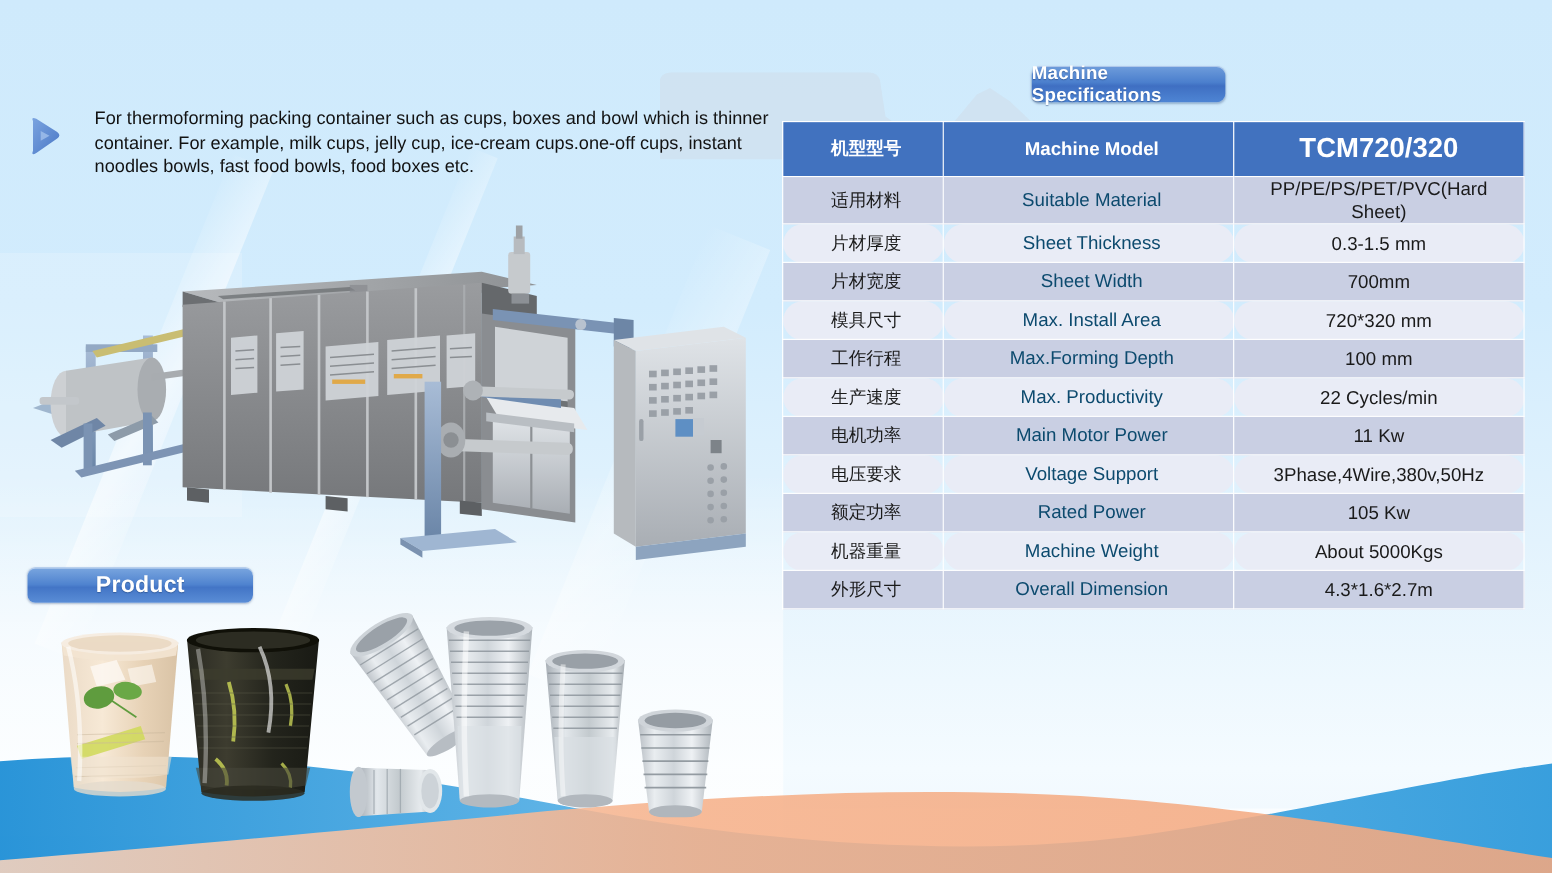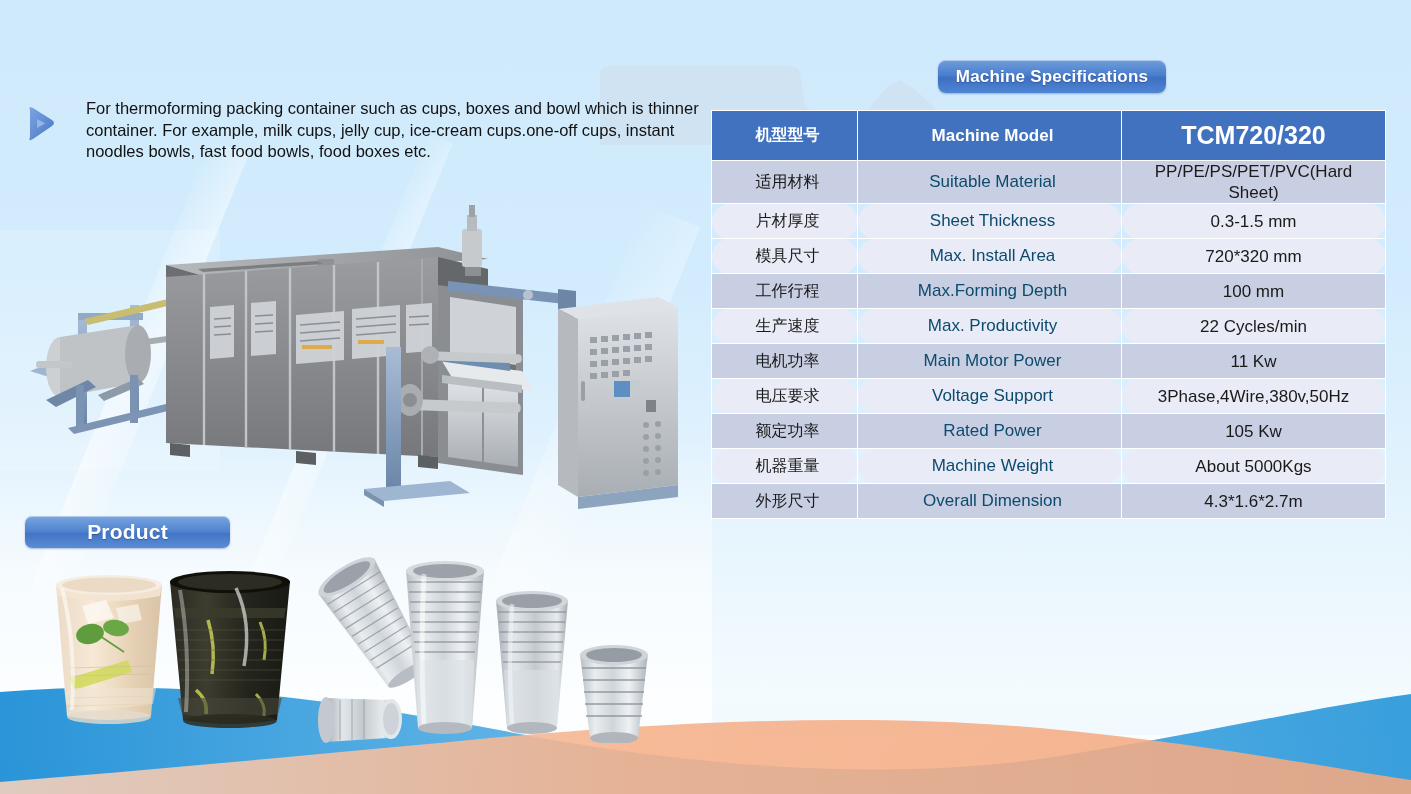--- a/index.html
+++ b/index.html
@@ -82,21 +82,21 @@
     left: 25px; top: 60px; width: 188px; height: 36px;
     font-size: 19px;
   }
   #badge-product {
     left: 25px; top: 516px; width: 205px; height: 32px;
     font-size: 21px;
     background: linear-gradient(180deg, #7aa6df 0%, #4f83cf 48%, #4375c6 56%, #5a8dd6 100%);
     border-radius: 7px;
   }
   #badge-machine-specs {
-    left: 938px; top: 60px; width: 228px; height: 33px;
+    left: 938px; top: 60px; width: 176px; height: 33px;
     font-size: 17px;
     border-radius: 8px;
   }
 
   
   #description-block {
     position: absolute;
     left: 24px;
     top: 98px;
     width: 680px;
@@ -591,20 +591,25 @@
         <tr class="odd">
           <td class="c-cn">适用材料</td>
           <td class="c-en">Suitable Material</td>
           <td class="c-val">PP/PE/PS/PET/PVC(Hard Sheet)</td>
         </tr>
         <tr class="even">
           <td class="c-cn">片材厚度</td>
           <td class="c-en">Sheet Thickness</td>
           <td class="c-val">0.3-1.5 mm</td>
         </tr>
+        <tr class="odd">
+          <td class="c-cn">片材宽度</td>
+          <td class="c-en">Sheet Width</td>
+          <td class="c-val">700mm</td>
+        </tr>
         <tr class="even">
           <td class="c-cn">模具尺寸</td>
           <td class="c-en">Max. Install Area</td>
           <td class="c-val">720*320 mm</td>
         </tr>
         <tr class="odd">
           <td class="c-cn">工作行程</td>
           <td class="c-en">Max.Forming Depth</td>
           <td class="c-val">100 mm</td>
         </tr>

